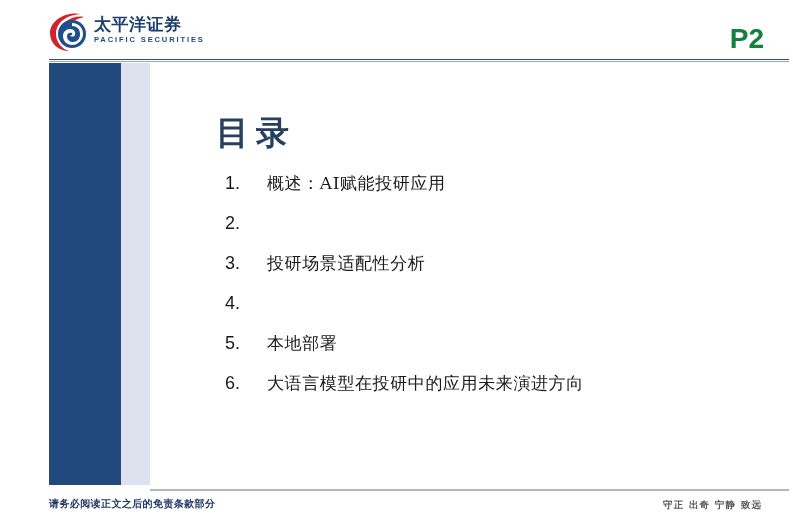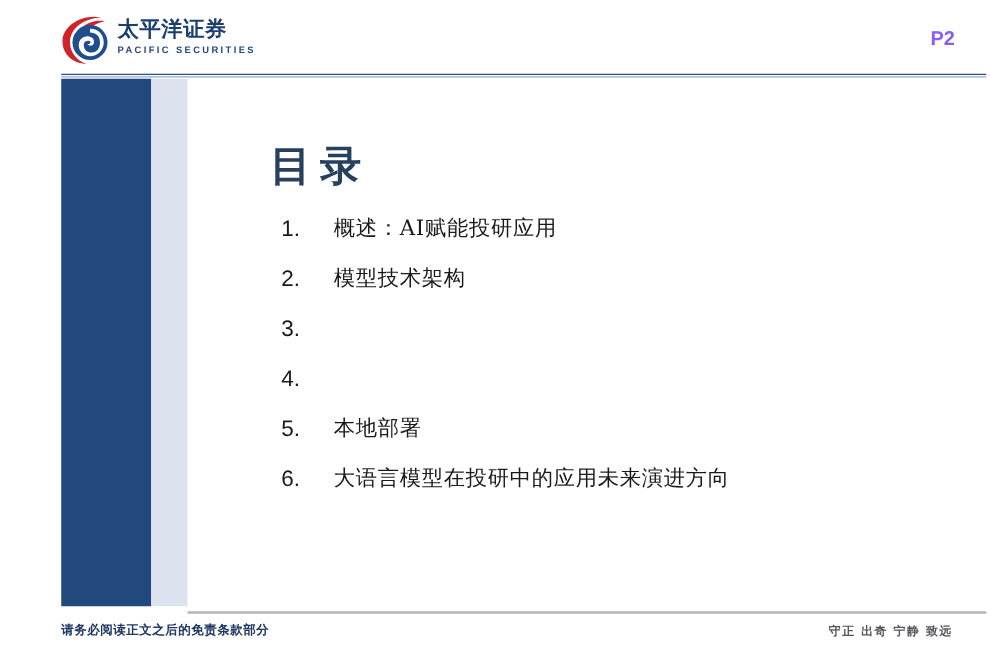--- a/index.html
+++ b/index.html
@@ -69,23 +69,23 @@
     margin-top: 1px;
     white-space: nowrap;
     text-align: right;
   }
 
   #page-number {
     position: absolute;
     right: 29px;
     top: 23px;
     font-family: "Liberation Sans", sans-serif;
-    font-size: 16px;
-    font-weight: bold;
-    color: #8b5cf6;
+    font-size: 28px;
+    font-weight: bold;
+    color: #15803d;
     letter-spacing: 0px;
   }
 
   
   #header-rule-dark {
     position: absolute;
     left: 49px;
     top: 59px;
     width: 740px;
     height: 1px;
@@ -237,24 +237,24 @@
   <div id="content">
     <div id="slide-title">目录</div>
 
     <div id="toc-list">
       <div class="toc-item">
         <span class="toc-num">1.</span>
         <span class="toc-label">概述：AI赋能投研应用</span>
       </div>
       <div class="toc-item">
         <span class="toc-num">2.</span>
-        <span class="toc-label">模型技术架构</span>
       </div>
       <div class="toc-item">
         <span class="toc-num">3.</span>
+        <span class="toc-label">投研场景适配性分析</span>
       </div>
       <div class="toc-item">
         <span class="toc-num">4.</span>
       </div>
       <div class="toc-item">
         <span class="toc-num">5.</span>
         <span class="toc-label">本地部署</span>
       </div>
       <div class="toc-item">
         <span class="toc-num">6.</span>

